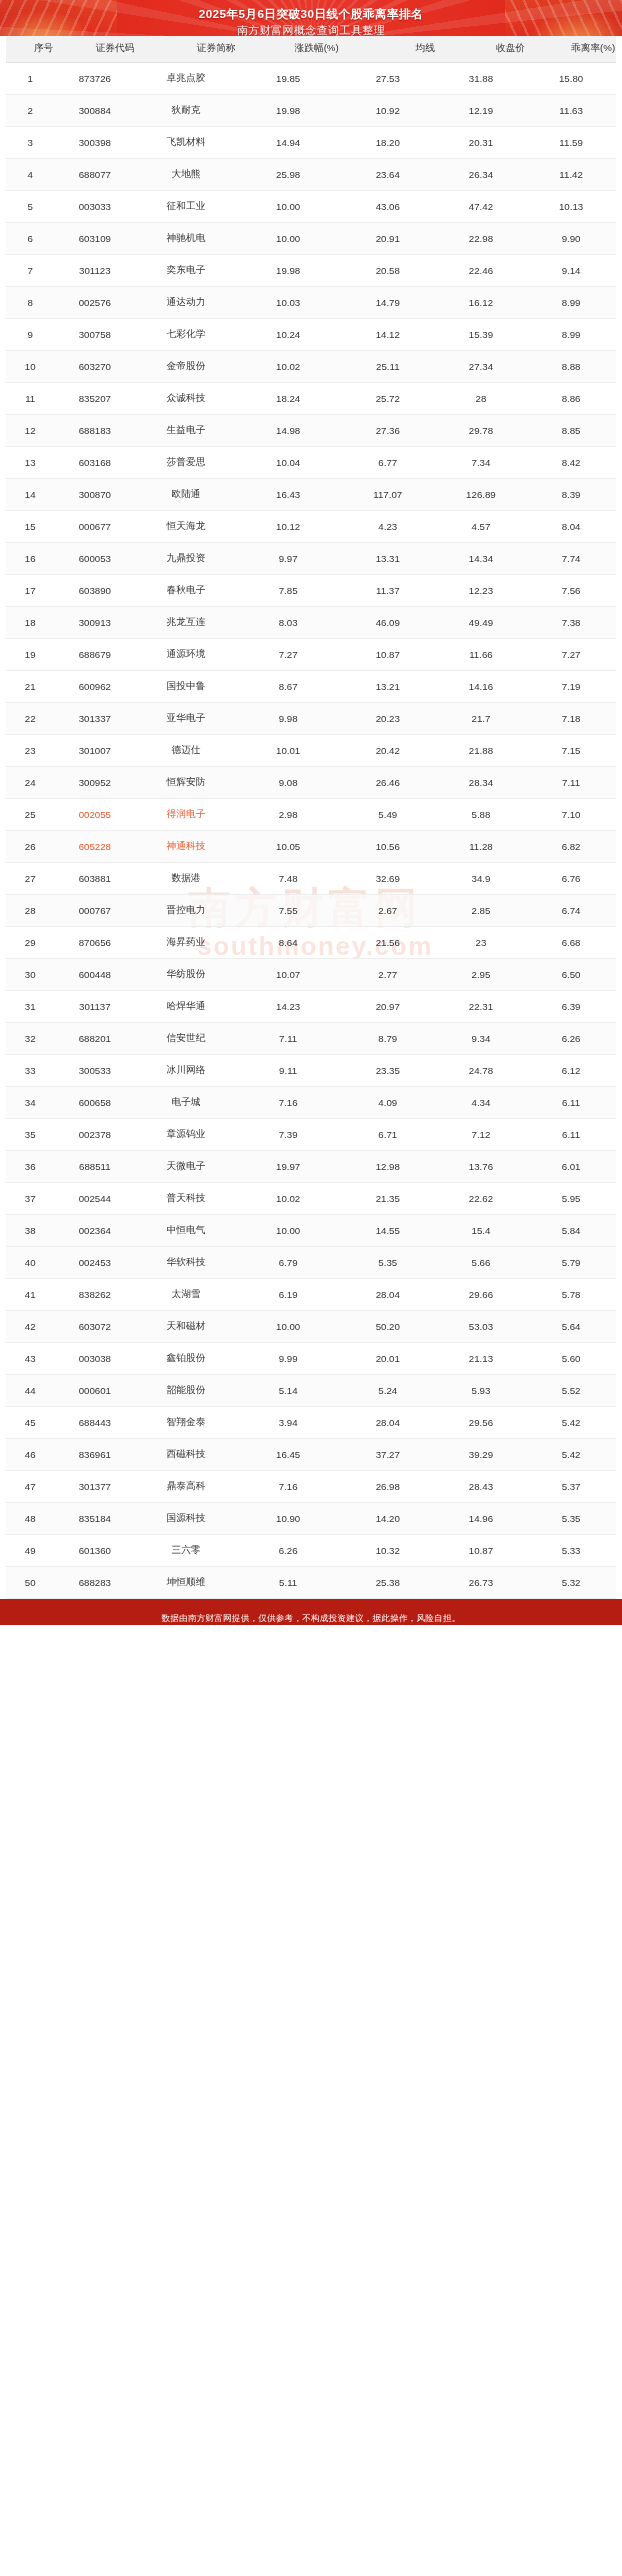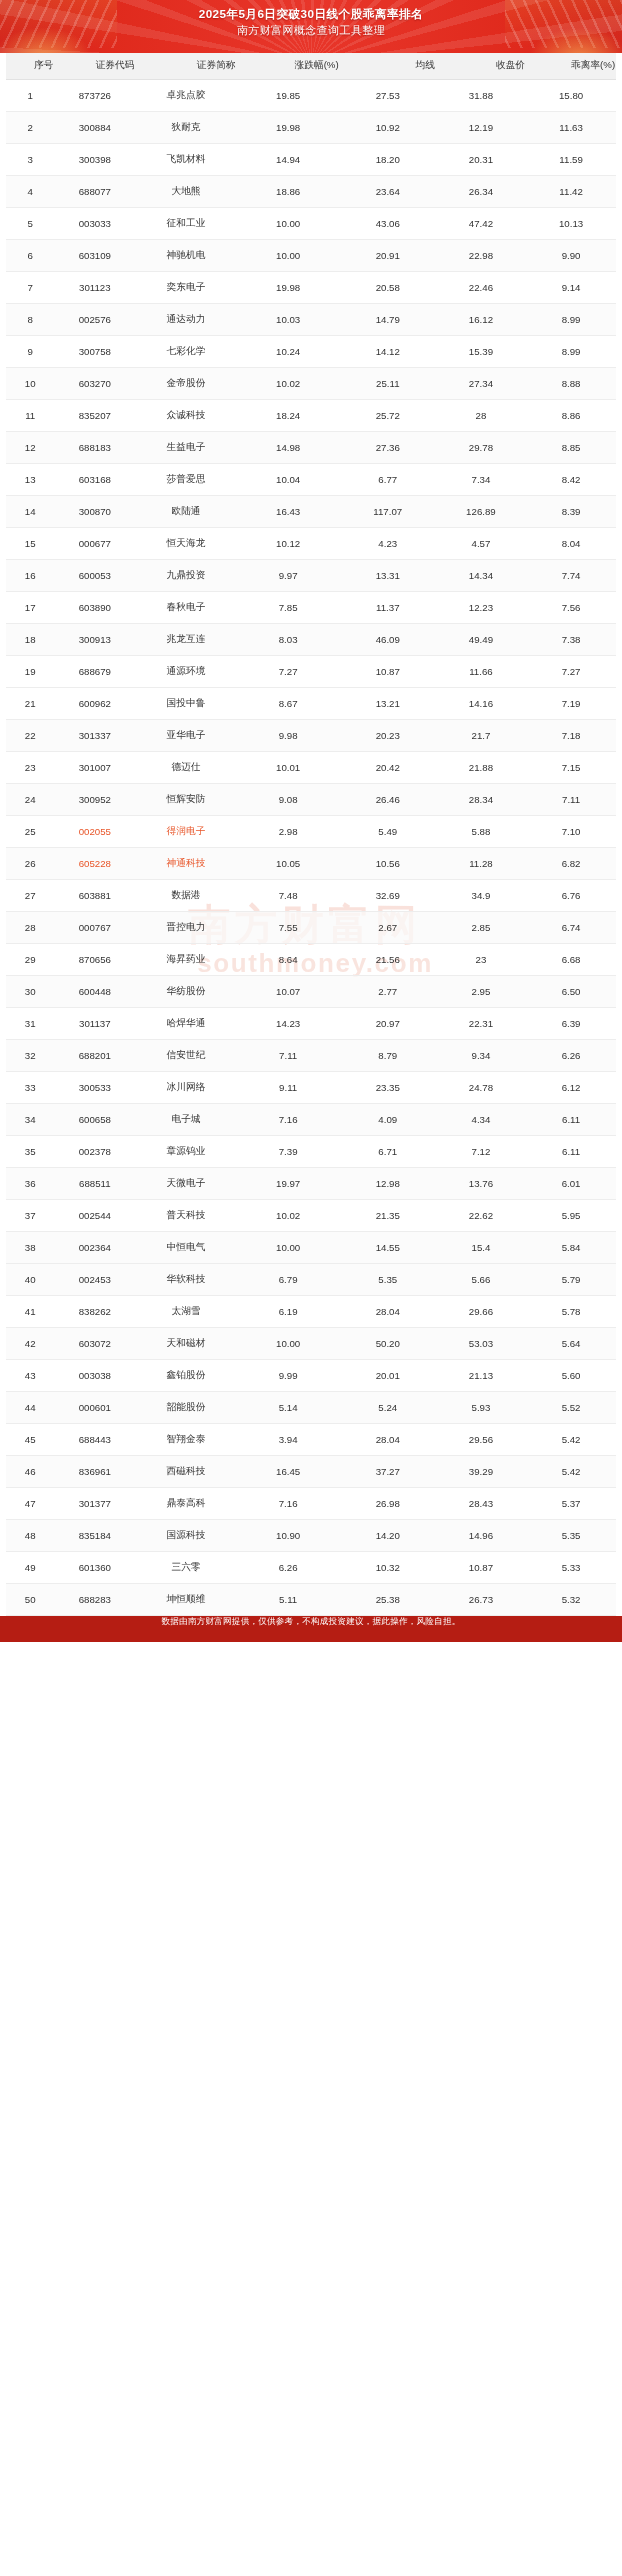--- a/index.html
+++ b/index.html
@@ -12,21 +12,21 @@
     width: 622px;
     min-height: 2576px;
     position: relative;
     background: #ffffff;
     overflow: hidden;
   }
   
   .banner {
     position: relative;
     width: 622px;
-    height: 53px;
+    height: 36px;
     background: linear-gradient(90deg, #d4231c 0%, #e02a1d 18%, #e8362a 50%, #e02a1d 82%, #d4231c 100%);
     overflow: hidden;
   }
   .banner .rays {
     position: absolute;
     inset: 0;
     background:
       repeating-conic-gradient(from 0deg at 50% 120%,
         rgba(255,255,255,0.10) 0deg 3deg,
         rgba(255,255,255,0.0) 3deg 9deg);
@@ -146,21 +146,21 @@
     padding-left: 20px;
   }
   
   .footer {
     width: 622px;
     height: 26.4px;
     background: #b51d13;
     color: #ffffff;
     font-size: 8.6px;
     display: flex;
-    align-items: flex-start;
+    align-items: flex-end;
     justify-content: center;
     letter-spacing: 0.2px;
   }
 </style>
 </head>
 <body>
 
 <div class="page">
 
   <div class="banner">
@@ -226,21 +226,21 @@
             <td class="name">飞凯材料</td>
             <td>14.94</td>
             <td>18.20</td>
             <td>20.31</td>
             <td>11.59</td>
           </tr>
           <tr class="alt">
             <td class="idx">4</td>
             <td class="code">688077</td>
             <td class="name">大地熊</td>
-            <td>18.86</td>
+            <td>25.98</td>
             <td>23.64</td>
             <td>26.34</td>
             <td>11.42</td>
           </tr>
           <tr>
             <td class="idx">5</td>
             <td class="code">003033</td>
             <td class="name">征和工业</td>
             <td>10.00</td>
             <td>43.06</td>

